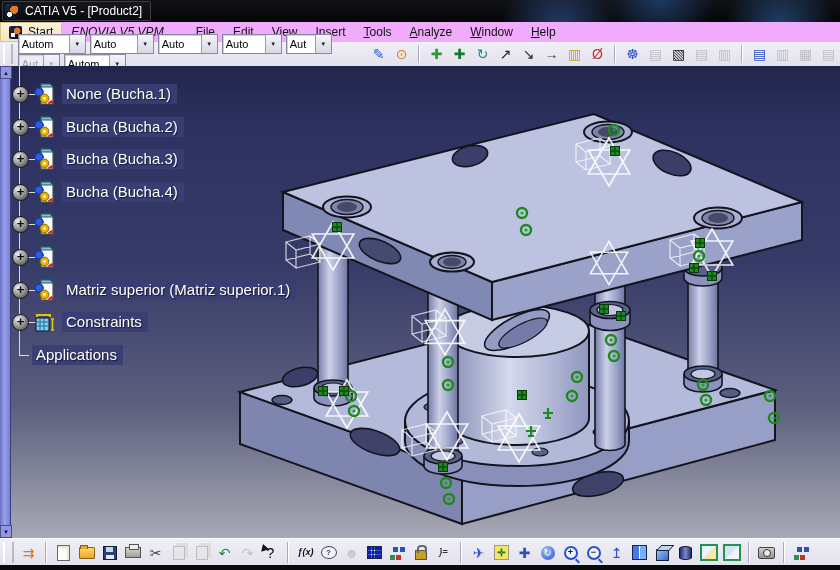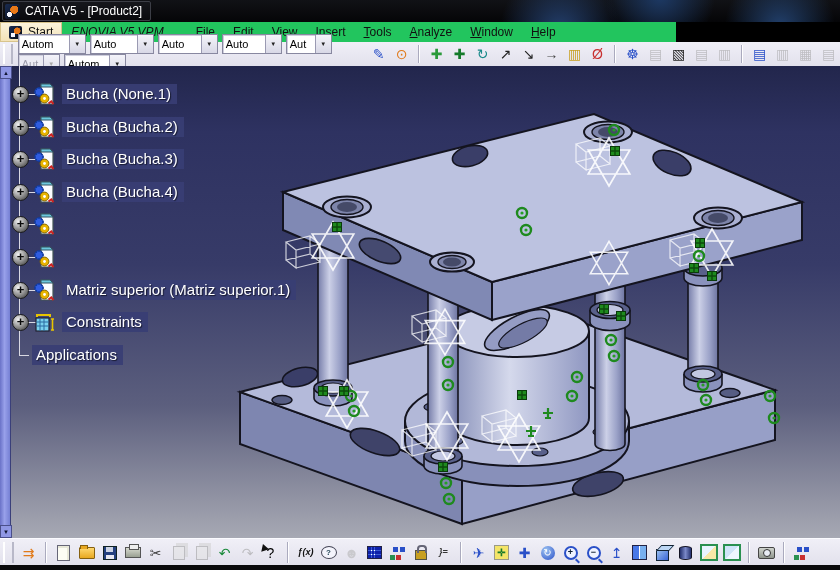--- a/index.html
+++ b/index.html
@@ -13,21 +13,21 @@
                radial-gradient(circle at 780px 26px,#22406c 0,rgba(10,14,24,0) 55px),
                linear-gradient(180deg,#111216,#050507);
     display:flex;align-items:center;color:#fff;font-size:12px;}
   .title-box{display:flex;align-items:center;height:18px;margin-left:2px;padding:0 8px 0 2px;
     border:1px solid #3c3e46;border-radius:2px;background:linear-gradient(180deg,#16171c,#0a0a0d);}
   .catia-logo{width:15px;height:15px;margin-right:5px;border-radius:2px;flex:0 0 auto;
     background:radial-gradient(circle at 30% 70%,#f4f6ff 0 18%,rgba(0,0,0,0) 19%),
                radial-gradient(circle at 62% 38%,#e87818 0 30%,rgba(0,0,0,0) 31%),
                linear-gradient(135deg,#1a2c52,#060a14);}
   
-  .menubar{position:absolute;left:0;top:22px;width:676px;height:20px;background:#22c55e;
+  .menubar{position:absolute;left:0;top:22px;width:840px;height:20px;background:#f0abfc;
     border-bottom:1px solid #c2c2d2;display:flex;align-items:stretch;font-size:12px;color:#111;}
   .menu-items{display:flex;align-items:stretch;}
   .menu-item{display:flex;align-items:center;padding:0 9px;cursor:default;white-space:nowrap;}
   .menu-item.hl{background:linear-gradient(180deg,#fbf3dc,#f3e3b8);border:1px solid #d8c48c;padding:0 8px;}
   .menu-item.gap{margin-right:14px;font-style:italic;}
   .mini-logo{width:13px;height:13px;margin-right:6px;border-radius:2px;
     background:radial-gradient(circle at 30% 70%,#f4f6ff 0 18%,rgba(0,0,0,0) 19%),
                radial-gradient(circle at 62% 38%,#e87818 0 30%,rgba(0,0,0,0) 31%),
                linear-gradient(135deg,#1a2c52,#060a14);}
   .menu-item u{text-decoration:underline;}
@@ -384,21 +384,21 @@
 
     <div class="tree">
       <div class="trunk" id="trunk" style="height: 288.8px;"></div>
       <div id="treerows">
           <div class="trow" style="top: 14px; width: 330px;">
             <div class="hline" style="left: 10px; width: 22px;"></div>
             <div class="expander">+</div>
             <svg class="ticon" width="24" height="24">
               <use href="#sym-part"></use>
             </svg>
-            <span class="tlabel">Bucha (None.1)</span>
+            <span class="tlabel">None (Bucha.1)</span>
           </div>
           <div class="trow" style="top: 46.6px; width: 330px;">
             <div class="hline" style="left: 10px; width: 22px;"></div>
             <div class="expander">+</div>
             <svg class="ticon" width="24" height="24">
               <use href="#sym-part"></use>
             </svg>
             <span class="tlabel">Bucha (Bucha.2)</span>
           </div>
           <div class="trow" style="top: 79.2px; width: 330px;">

